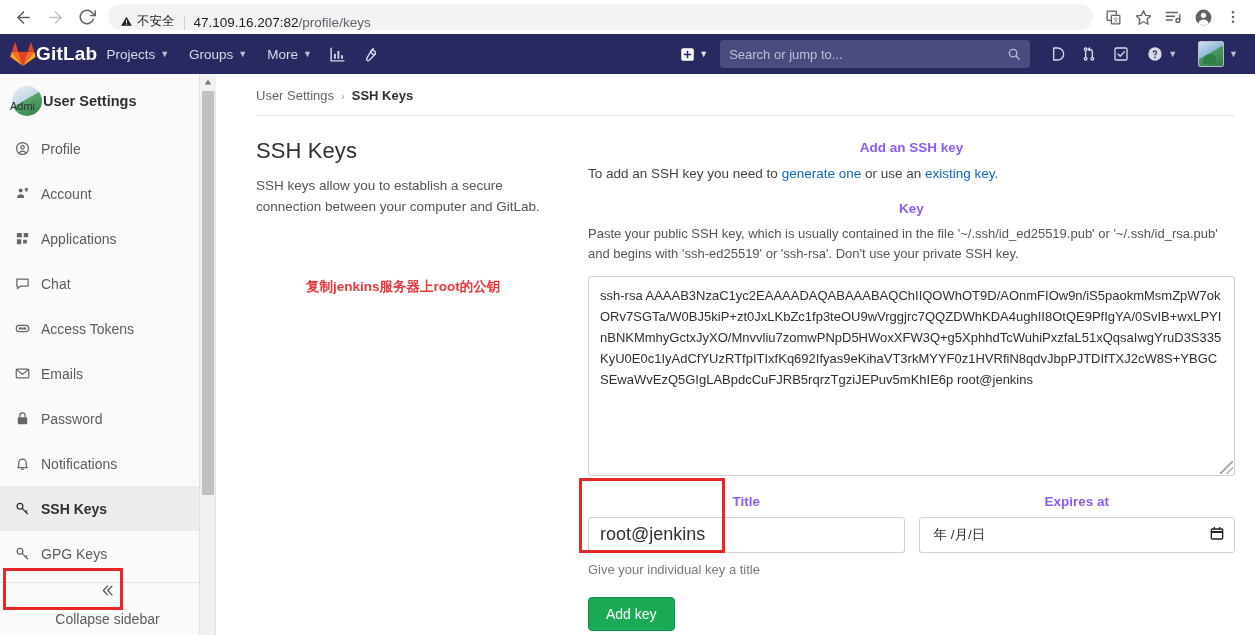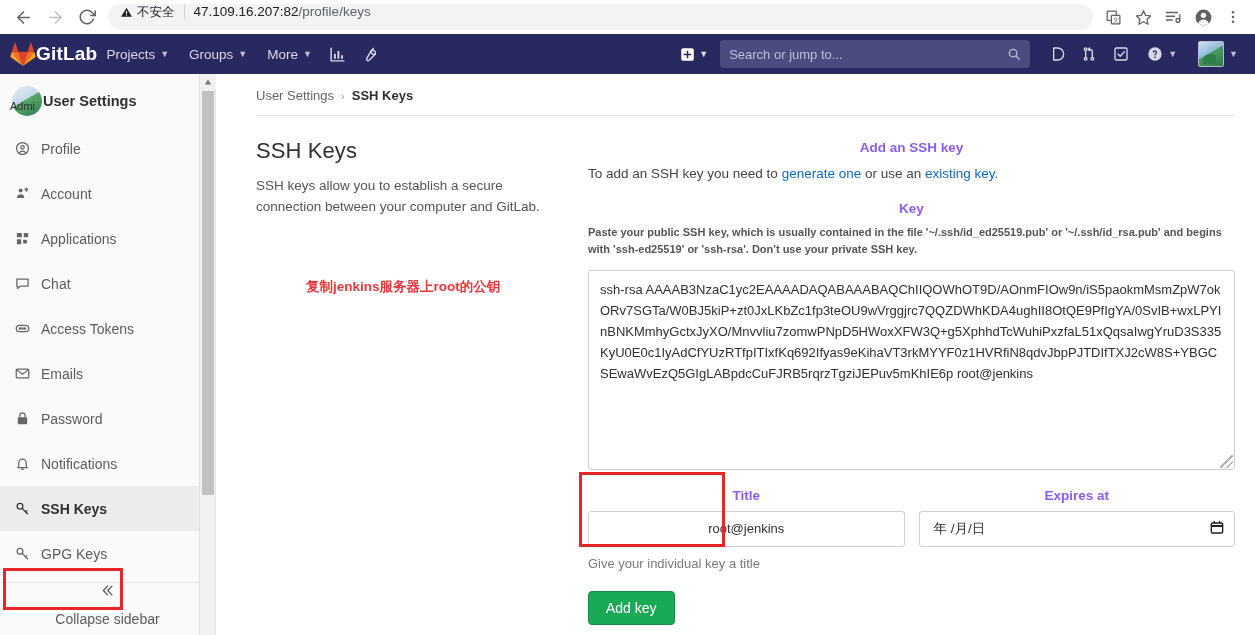--- a/index.html
+++ b/index.html
@@ -31,21 +31,21 @@
   .nav-btn.disabled { color: #bdc1c6; }
 
   .omnibox {
     flex: 1;
     height: 26px;
     margin-left: 6px;
     margin-right: 4px;
     background: #f1f3f4;
     border-radius: 13px;
     display: flex;
-    align-items: flex-start;
+    align-items: flex-end;
     padding: 0 12px;
     font-size: 13.5px;
     color: #202124;
     min-width: 0;
   }
   .insecure {
     display: flex; align-items: center; gap: 4px;
     color: #202124; font-size: 12.5px; white-space: nowrap;
   }
   .warn-tri { flex: 0 0 auto; }
@@ -279,25 +279,24 @@
     text-align: center;
   }
   .helper {
     font-size: 13.5px;
     color: #444;
     line-height: 1.6;
     margin-bottom: 16px;
   }
   .helper a { color: #1068bf; text-decoration: none; }
   .helper-sm {
-    font-size: 11px;
+    font-size: 13px;
     color: #555;
     line-height: 1.55;
     margin-bottom: 12px;
-    font-weight: bold;
   }
 
   .key-area {
     width: 100%;
     height: 200px;
     border: 1px solid #d0d0d0;
     border-radius: 3px;
     padding: 8px 11px;
     font-family: "Liberation Sans", sans-serif;
     font-size: 13px;
@@ -323,26 +322,25 @@
     margin-top: 18px;
     position: relative;
   }
   .f-col { flex: 1; min-width: 0; position: relative; }
   .txt-input {
     width: 100%;
     height: 36px;
     border: 1px solid #d0d0d0;
     border-radius: 3px;
     padding: 12px 11px;
-    font-size: 13px;
+    font-size: 18px;
     color: #303030;
     display: flex;
     align-items: center;
     background: #fff;
-    justify-content: center;
   }
   .date-input {
     width: 100%;
     height: 36px;
     border: 1px solid #d0d0d0;
     border-radius: 3px;
     padding: 0 9px 0 14px;
     font-size: 13.5px;
     color: #303030;
     display: flex;

